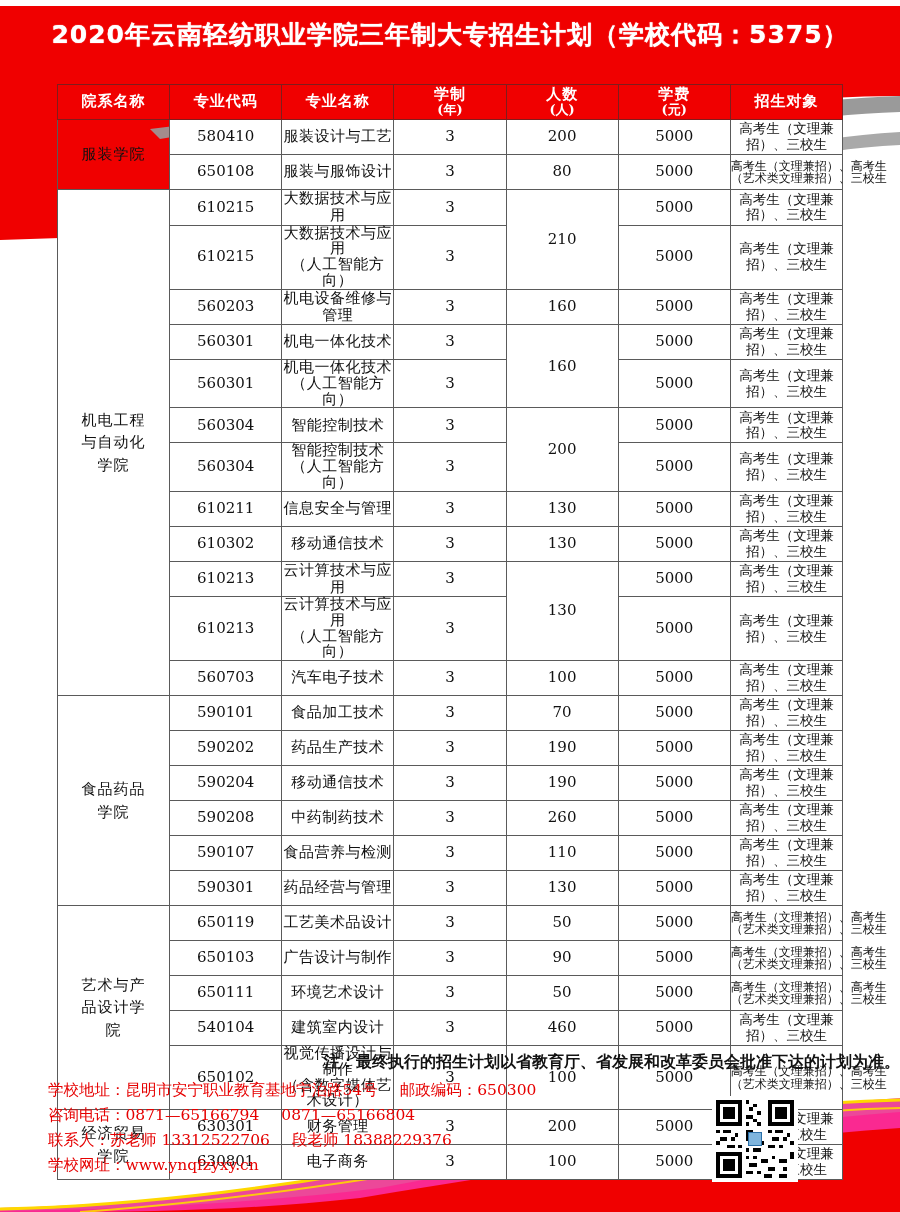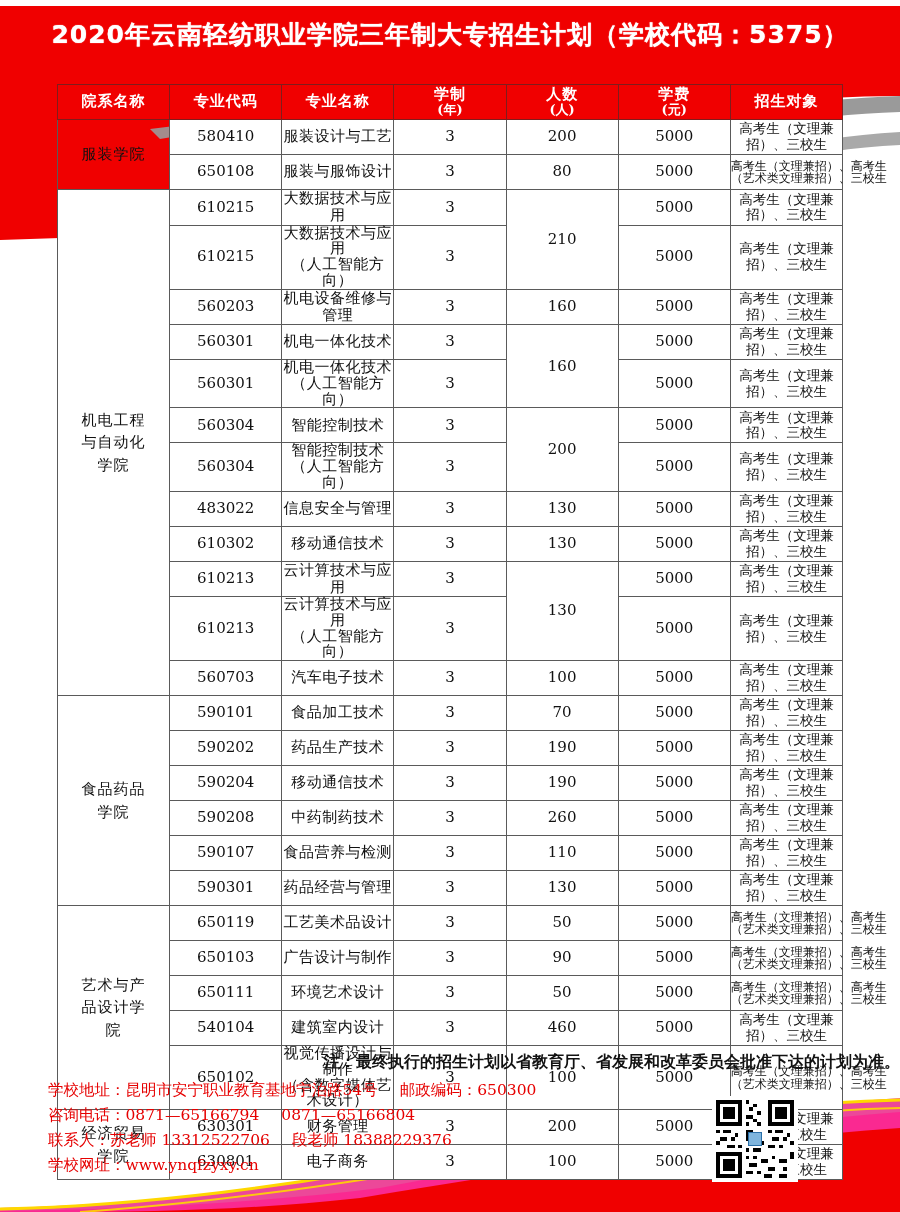--- a/index.html
+++ b/index.html
@@ -196,21 +196,21 @@
           <td class="col-code">560304</td>
           <td class="col-name">
             <span class="two">智能控制技术</span>
             <span class="two">（人工智能方向）</span>
           </td>
           <td class="col-year">3</td>
           <td class="col-fee">5000</td>
           <td class="col-target">高考生（文理兼招）、三校生</td>
         </tr>
         <tr>
-          <td class="col-code">483022</td>
+          <td class="col-code">610211</td>
           <td class="col-name">信息安全与管理</td>
           <td class="col-year">3</td>
           <td class="col-num">130</td>
           <td class="col-fee">5000</td>
           <td class="col-target">高考生（文理兼招）、三校生</td>
         </tr>
         <tr>
           <td class="col-code">610302</td>
           <td class="col-name">移动通信技术</td>
           <td class="col-year">3</td>

